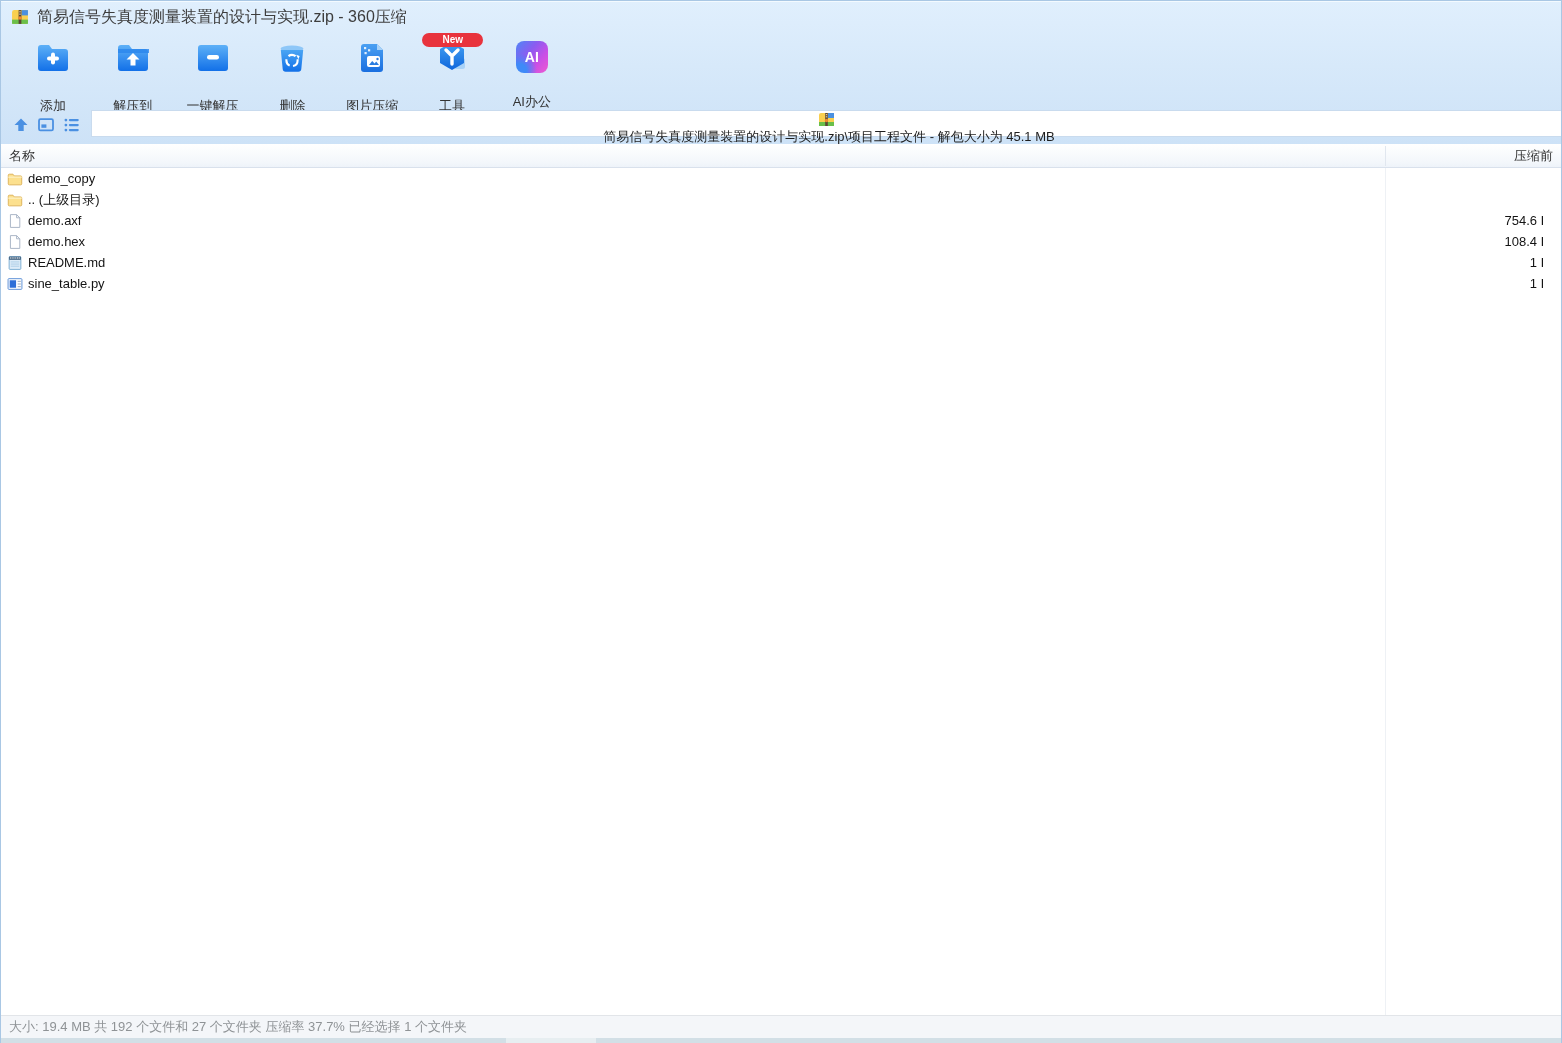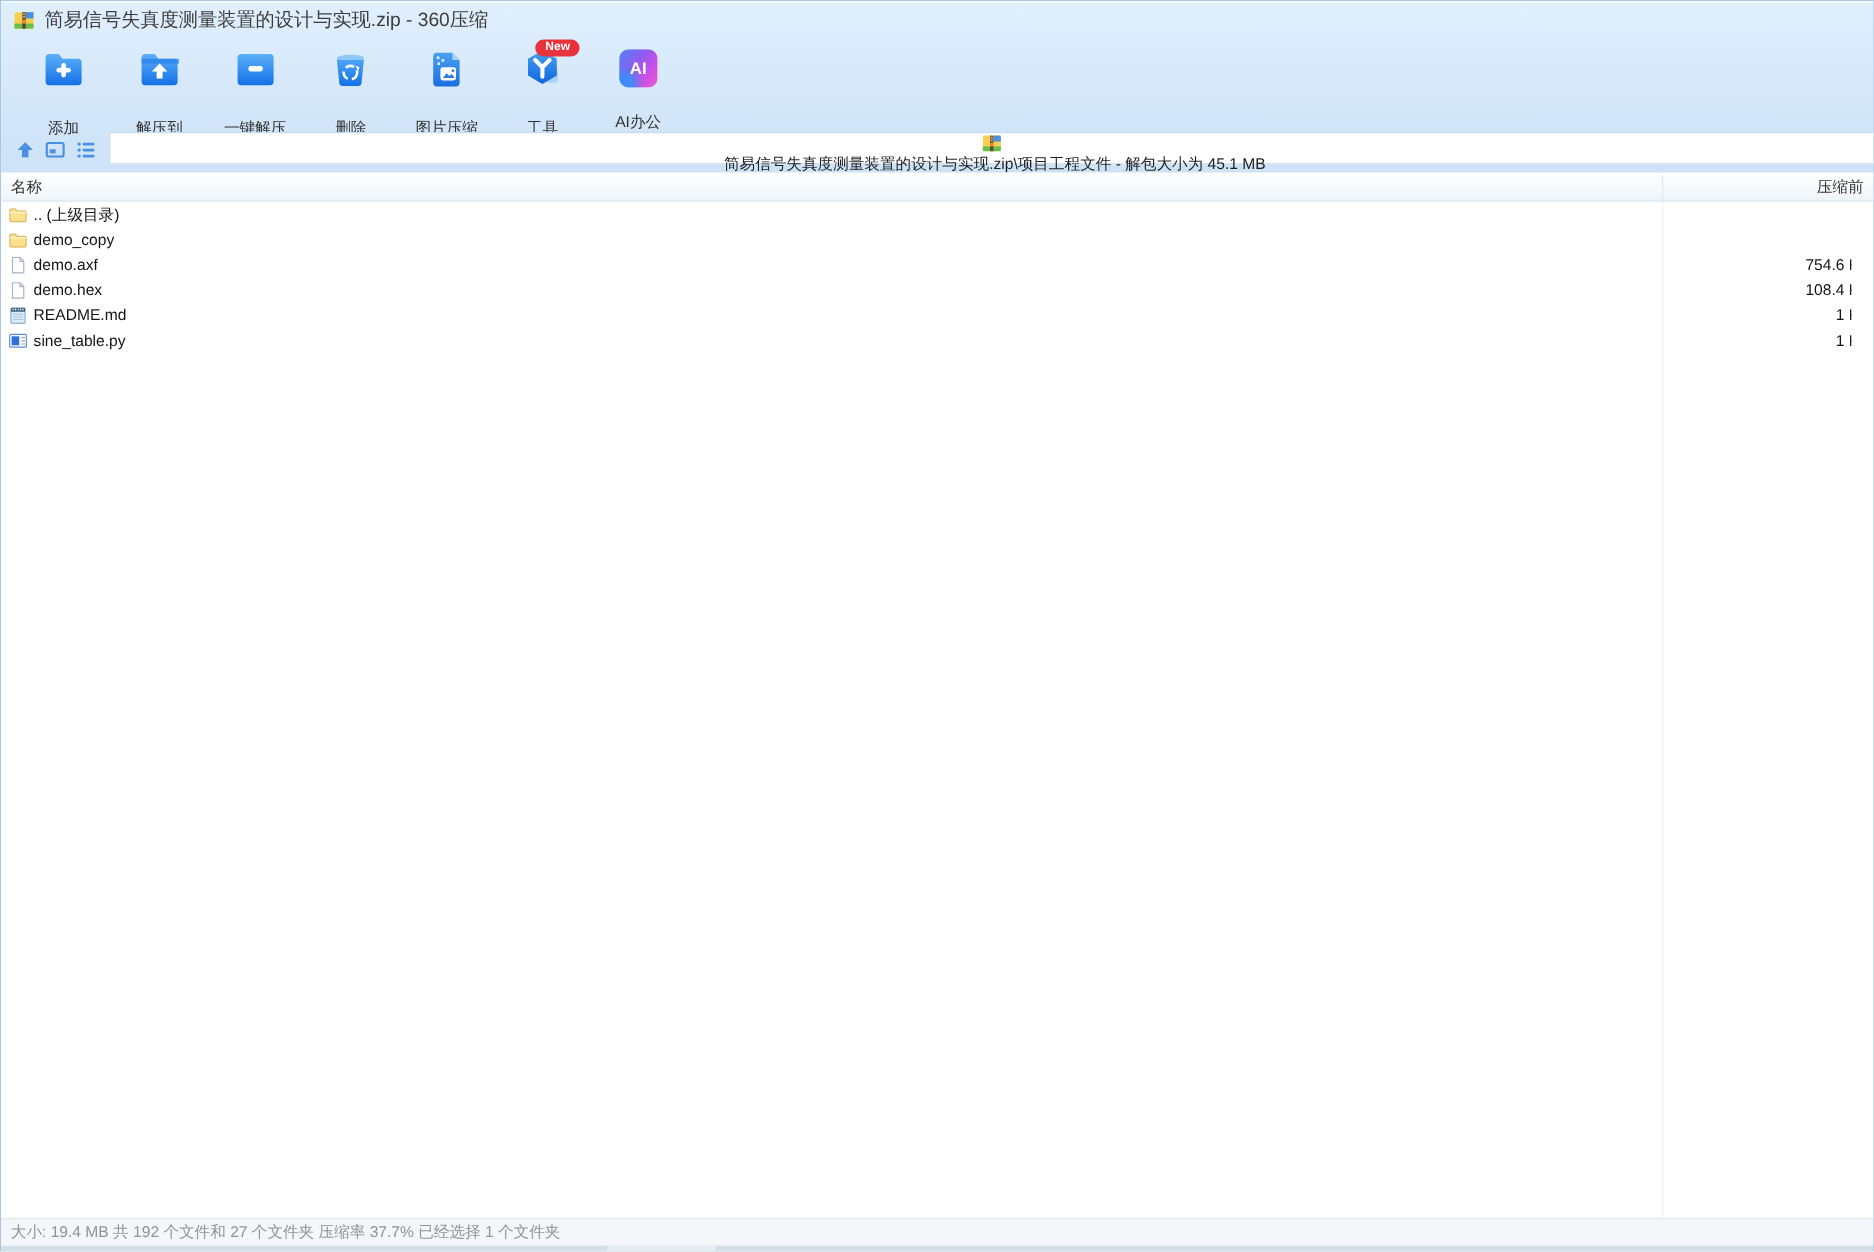--- a/index.html
+++ b/index.html
@@ -22,21 +22,21 @@
   .tb-btn { position:absolute; top:2px; width:80px; height:70px; text-align:center;
             cursor:default; border-radius:4px; }
   .tb-ico { position:relative; display:inline-block; width:40px; height:42px; margin-top:2px; }
   .tb-ico svg { display:block; margin:2px auto 0; }
   .tb-label { font-size:13px; color:#333; margin-top:14px; }
   .ai-ico { width:32px; height:32px; margin:4px auto 0; border-radius:8px;
             background:radial-gradient(circle at 12% 92%, #3f8af8 0 16%, rgba(63,138,248,0) 42%),
                        linear-gradient(130deg,#4f86f7 0%,#8b5cf0 38%,#c94fe6 68%,#ef5ad0 100%);
             color:#fff; font-weight:bold; font-size:14px; line-height:32px; text-align:center; }
   .badge-new { position:absolute; top:-2px; right:9px; background:#e8333d; color:#fff;
-               font-size:10px; line-height:14px; padding:0 8px; border-radius:8px; font-weight:bold; }
+               font-size:10px; line-height:14px; padding:0 20px; border-radius:8px; font-weight:bold; }
 
   
   .addressrow { position:absolute; left:0; top:107px; width:100%; height:36px; }
   .addr-ico-btn { position:absolute; top:5px; width:22px; height:22px; display:flex;
                   align-items:center; justify-content:center; cursor:default; }
   .addr-input { position:absolute; left:90px; right:0; top:1px; height:27px; background:#fff;
                 border:1px solid #c9dbee; border-right:none; display:flex; align-items:center;
                 padding-left:5px;flex-direction:column; }
   .addr-input .zip-ico { width:17px; height:17px; margin-right:6px; display:inline-flex; }
   .addr-input .path { font-size:13px; color:#1e1e1e; white-space:nowrap; }
@@ -215,30 +215,30 @@
     </div>
     <div class="vdivider"></div>
     <div class="rows" id="rows">
         <div class="frow">
           <span class="f-ico">
             <svg width="16" height="16" viewBox="0 0 15 15">
     <path d="M1.2 4 a1 1 0 0 1 1 -1 h3.4 l1.2 1.6 h6 a1 1 0 0 1 1 1 v6.4 a1 1 0 0 1 -1 1 h-10.6 a1 1 0 0 1 -1 -1 Z" fill="#fce08e" stroke="#d9ab4e" stroke-width="0.8"></path>
     <path d="M1.2 5.8 h12.6" stroke="#fdf0c0" stroke-width="1.2"></path>
             </svg>
           </span>
-          <span class="f-name">.. (上级目录)</span>
+          <span class="f-name">demo_copy</span>
         </div>
         <div class="frow">
           <span class="f-ico">
             <svg width="16" height="16" viewBox="0 0 15 15">
     <path d="M1.2 4 a1 1 0 0 1 1 -1 h3.4 l1.2 1.6 h6 a1 1 0 0 1 1 1 v6.4 a1 1 0 0 1 -1 1 h-10.6 a1 1 0 0 1 -1 -1 Z" fill="#fce08e" stroke="#d9ab4e" stroke-width="0.8"></path>
     <path d="M1.2 5.8 h12.6" stroke="#fdf0c0" stroke-width="1.2"></path>
             </svg>
           </span>
-          <span class="f-name">demo_copy</span>
+          <span class="f-name">.. (上级目录)</span>
         </div>
         <div class="frow">
           <span class="f-ico">
             <svg width="16" height="16" viewBox="0 0 15 15">
     <path d="M3.2 1.5 h5.8 l3 3 v9 h-8.8 Z" fill="#fff" stroke="#a7b4c4" stroke-width="0.9"></path>
     <path d="M9 1.5 v3 h3" fill="none" stroke="#a7b4c4" stroke-width="0.9"></path>
             </svg>
           </span>
           <span class="f-name">demo.axf</span>
           <div class="f-size">

